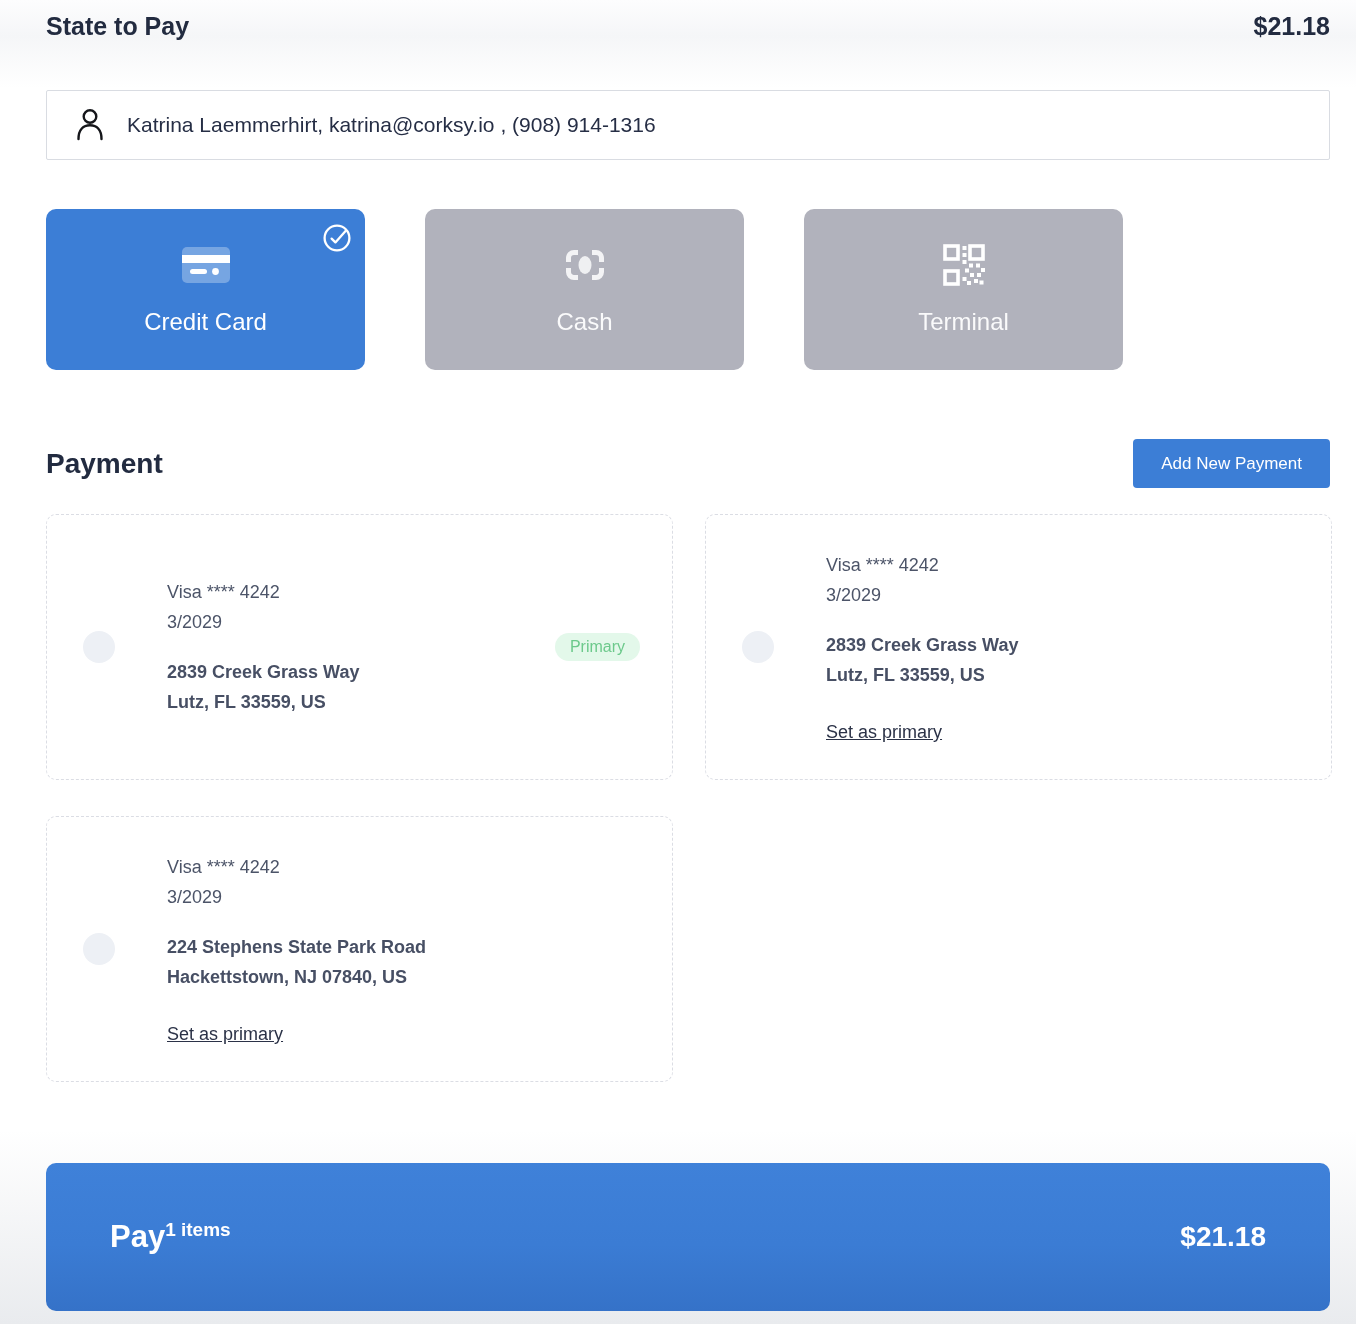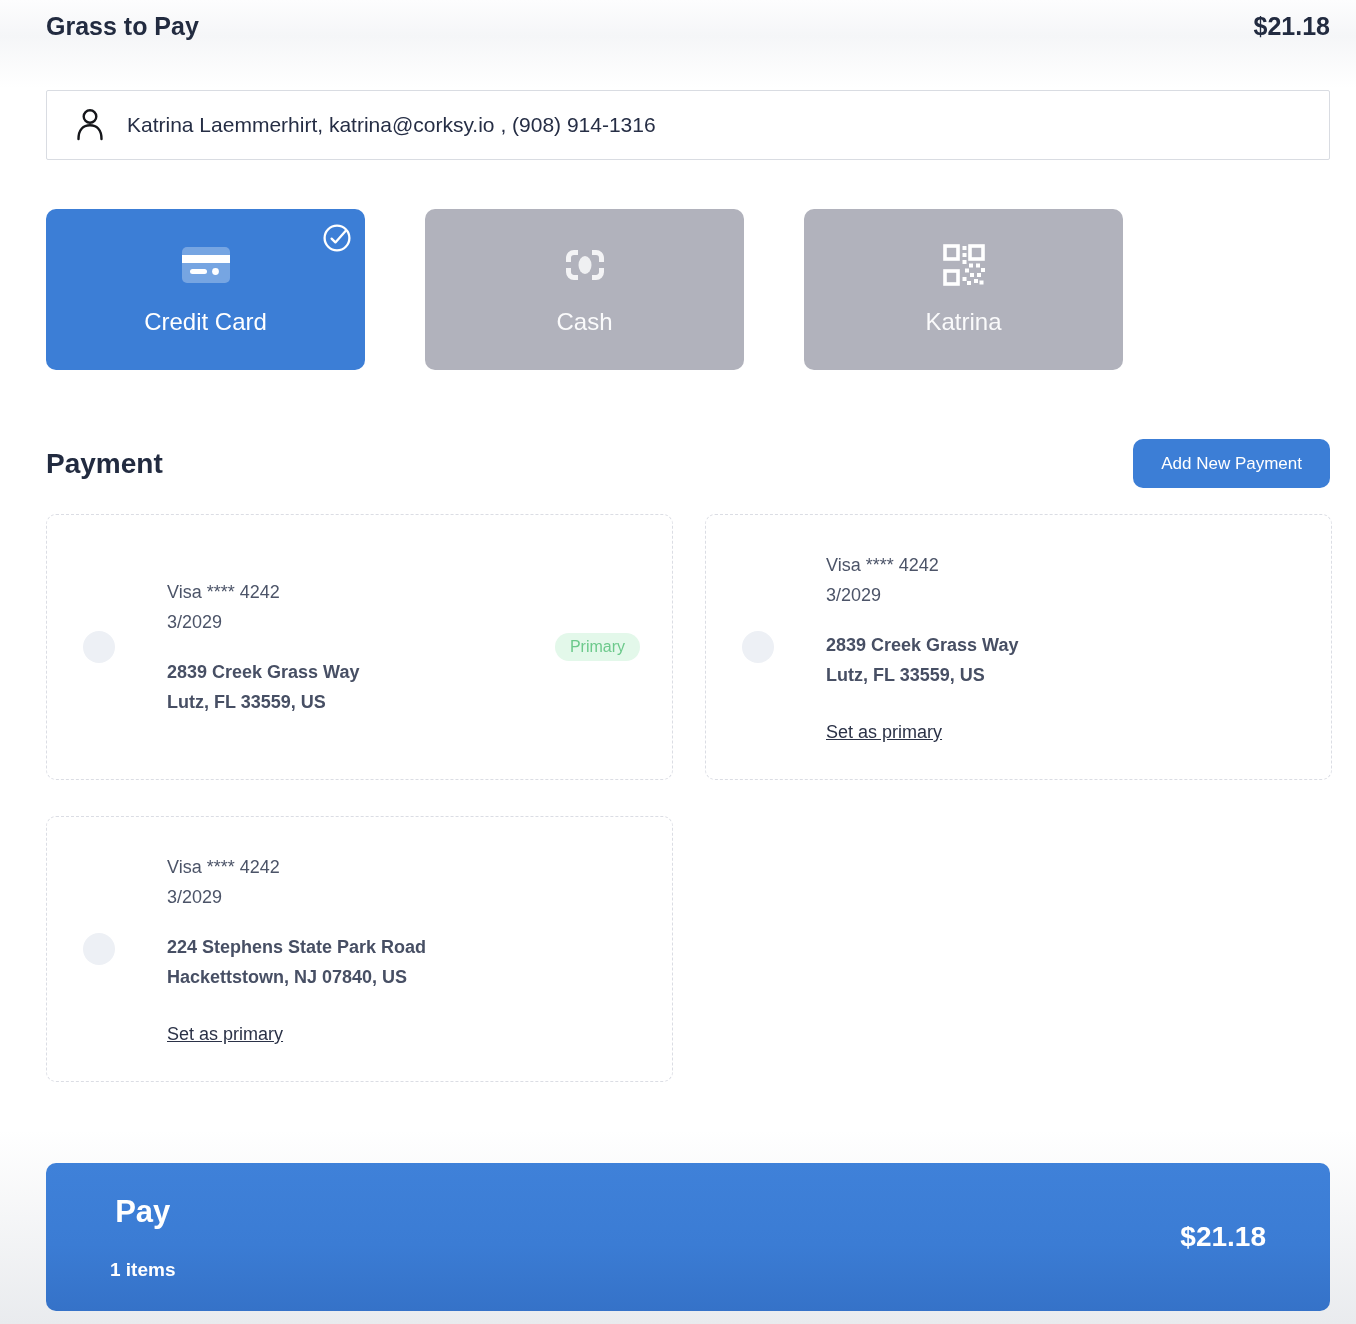--- a/index.html
+++ b/index.html
@@ -29,52 +29,52 @@
     background:#b1b2bc;font-family:inherit;}
   .method .m-label{font-size:24px;color:#fafafb;}
   .method.selected{background:#3c7ed6;}
   .method.selected .m-label{color:#ffffff;}
   .method .m-icon{height:42px;display:flex;align-items:center;}
   .method .check{position:absolute;top:14px;right:13px;width:30px;height:30px;}
 
   
   .payment-head{margin:69px 26px 0 46px;display:flex;justify-content:space-between;align-items:center;height:49px;}
   .payment-head h2{margin:0;font-size:28px;font-weight:700;color:#222b40;}
-  .add-btn{height:49px;padding:0 28px;background:#3c7ed6;color:#fff;border:none;border-radius:10px;
+  .add-btn{height:49px;padding:0 28px;background:#3c7ed6;color:#fff;border:none;border-radius:4px;
     font-size:17px;font-family:inherit;cursor:pointer;}
 
   
   .cards{margin:26px 26px 0 46px;display:grid;grid-template-columns:627px 627px;column-gap:32px;row-gap:36px;}
   .card{height:266px;box-sizing:border-box;background:#fff;border:1px dashed #dbdde4;border-radius:10px;
     display:flex;align-items:center;padding:0 32px 0 36px;gap:19px;}
   .radio{width:32px;height:32px;border-radius:50%;background:#edf0f5;flex:none;cursor:pointer;}
   .card-content{margin-left:33px;display:flex;flex-direction:column;justify-content:center;}
   .card-line{font-size:18px;line-height:30px;color:#4c5468;}
   .addr{margin-top:20px;}
   .addr .card-line{color:#474f64;font-weight:600;}
   .set-primary{margin-top:30px;font-size:18px;line-height:24px;color:#2b3247;text-decoration:underline;cursor:pointer;width:max-content;}
   .badge{margin-left:auto;align-self:center;background:#e3f8ea;color:#6cc98b;font-size:16px;
     padding:5px 15px;border-radius:15px;}
 
   
   .paybar{margin:81px 26px 0 46px;height:148px;border-radius:10px;cursor:pointer;
     background:linear-gradient(180deg,#3f81d9 0%,#3b7cd4 55%,#3572c8 100%);
     display:flex;align-items:center;justify-content:space-between;padding:0 64px;box-sizing:border-box;color:#fff;}
-  .paybar .left{display:flex;align-items:center;gap:29px;flex-direction:column;}
+  .paybar .left{display:flex;align-items:flex-start;}
   .paybar .pay-label{font-size:31px;font-weight:700;}
   .paybar .pay-items{font-size:19px;font-weight:700;}
   .paybar .pay-amount{font-size:28px;font-weight:600;}
 </style>
 </head>
 <body>
 
 <div class="page">
 
   <div class="topbar">
-    <h1>Grass to Pay</h1>
+    <h1>State to Pay</h1>
     <div class="hdr-amount">$21.18</div>
   </div>
 
   <div class="customer">
     <span class="p-icon">
       <svg width="36" height="40" viewBox="0 0 36 40">
         <circle cx="18" cy="11.5" r="6.3" fill="none" stroke="#15161a" stroke-width="2.4"></circle>
         <path d="M6.5 34 C6.5 24.5 11.5 20.2 18 20.2 C24.5 20.2 29.5 24.5 29.5 34" fill="none" stroke="#15161a" stroke-width="2.4" stroke-linecap="round"></path>
       </svg>
     </span>
@@ -134,21 +134,21 @@
             <rect x="22" y="24.5" width="4" height="4"></rect>
             <rect x="27" y="29" width="4" height="4"></rect>
             <rect x="34" y="29" width="4" height="4"></rect>
             <rect x="19.5" y="33" width="4" height="4"></rect>
             <rect x="24" y="37" width="4" height="4"></rect>
             <rect x="31" y="35" width="4" height="4"></rect>
             <rect x="36.5" y="36.5" width="4" height="4"></rect>
           </g>
         </svg>
       </span>
-      <span class="m-label">Katrina</span>
+      <span class="m-label">Terminal</span>
     </button>
 
   </div>
 
   <div class="payment-head">
     <h2>Payment</h2>
     <button class="add-btn">Add New Payment</button>
   </div>
 
   <div class="cards">

